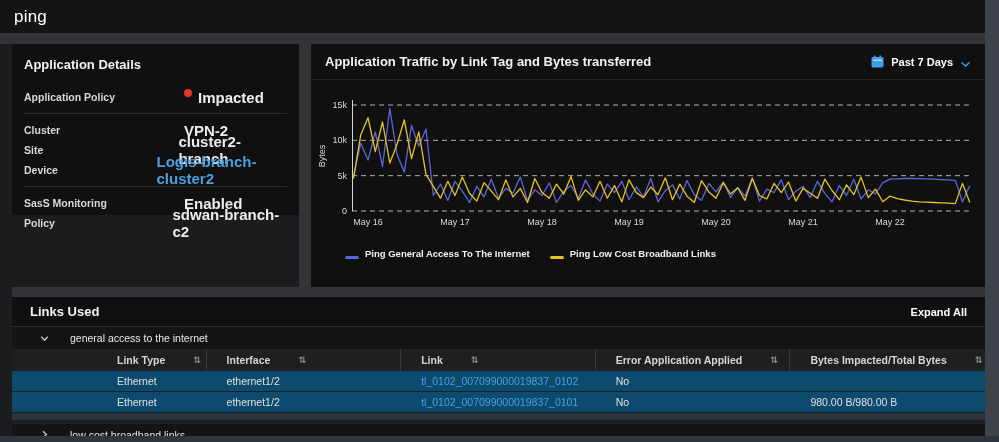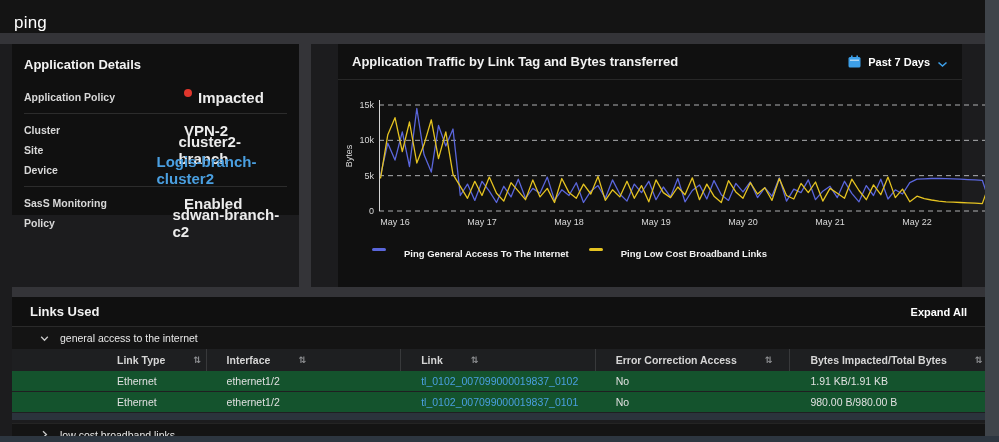--- a/index.html
+++ b/index.html
@@ -2,72 +2,72 @@
 <html><head>
 <meta charset="utf-8">
 <style>
   * { margin:0; padding:0; box-sizing:border-box; }
   html,body { width:999px; height:442px; overflow:hidden; background:#1c1c1e;
     font-family:"Liberation Sans","DejaVu Sans",sans-serif; }
   .abs { position:absolute; }
 
   
   .app-header { left:0; top:0; width:985px; height:33px; background:#141414;
-    display:flex; align-items:flex-end; padding-left:14px; }
+    display:flex; align-items:center; padding-left:14px; }
   .app-header h1 { color:#ffffff; font-size:17px; font-weight:500; letter-spacing:.2px; }
 
   .top-band { left:0; top:33px; width:985px; height:11px; background:#343438; }
   .v-gutter { left:299px; top:44px; width:12px; height:243px; background:#343438; }
   .h-band   { left:12px; top:287px; width:973px; height:10px; background:#343438; }
 
   
   .card { background:#101010; }
   .card1 { left:12px; top:44px; width:287px; height:171px; padding:13px 12px; }
   .card-title { color:#f2f2f2; font-size:13px; font-weight:700; }
   .card1 .card-title { margin-bottom:15px; }
 
   .drow { display:flex; align-items:center; height:20px; }
   .dlabel { width:160px; color:#d8d8d8; font-size:10.5px; font-weight:700; }
   .dvalue { color:#ececec; font-size:15px; font-weight:700; display:flex; }
   .dvalue.link { color:#4a9fe0; cursor:pointer; }
   .dot { width:8px; height:8px; border-radius:50%; margin-right:6px; display:inline-block; }
   .divider { height:1px; background:#2c2c2c; margin:6px 0; }
 
   
-  .card2 { left:311px; top:44px; width:624px; height:243px;margin-left:27px; }
+  .card2 { left:311px; top:44px; width:674px; height:243px; }
   .card2-header { height:36px; display:flex; align-items:center; justify-content:space-between;
     padding:0 14px; border-bottom:1px solid #272727; }
   .timerange { display:flex; align-items:flex-end; gap:7px; cursor:pointer; }
   .timerange .tr-label { color:#ffffff; font-size:11px; font-weight:700; }
   .chart-wrap { padding-top:12px; }
   svg text { font-family:"Liberation Sans","DejaVu Sans",sans-serif; }
 
   .legend { display:flex; gap:20px; margin:12px 0 0 34px; }
-  .legend-item { display:flex; align-items:flex-start; gap:18px; cursor:pointer; }
+  .legend-item { display:flex; align-items:flex-end; gap:6px; cursor:pointer; }
   .legend-swatch { width:14px; height:3px; border-radius:2px; display:inline-block; }
   .legend-label { color:#f2f2f2; font-size:9.5px; font-weight:700; }
 
   
   .card3 { left:12px; top:297px; width:973px; height:116px; }
   .links-header { height:30px; display:flex; align-items:center; justify-content:space-between;
     padding:0 18px; border-bottom:1px solid #2a2a2a; }
   .expand-all { color:#ffffff; font-size:11px; font-weight:700; cursor:pointer; }
 
-  .group-row { height:22px; display:flex; align-items:center; padding-left:28px; gap:11px;
+  .group-row { height:22px; display:flex; align-items:center; padding-left:28px; gap:21px;
     background:#141414; color:#e8e8e8; font-size:10.5px; cursor:pointer; }
   .group-row.second { border-top:1px solid #242424; margin-top:3px; height:22px; }
 
   .thead { height:22px; display:flex; background:#1e1f21; }
   .th { display:flex; align-items:center; color:#d6d6d6; font-size:10.5px; font-weight:700;
     border-right:1px solid #38393b; width:20%; padding-left:20px; cursor:pointer;gap:20px; }
   .th:first-child { padding-left:105px; }
   .th:last-child { border-right:none; }
   .sort { color:#8f9093; font-size:9px; margin-left:8px; }
 
-  .trow { height:21px; display:flex; background:#14532d; border-bottom:1px solid #1f1f21; }
+  .trow { height:21px; display:flex; background:#0c4a6e; border-bottom:1px solid #1f1f21; }
   .td { display:flex; align-items:center; color:#e0e0e0; font-size:10.5px; width:20%; padding-left:20px; }
   .td:first-child { padding-left:105px; }
   .td.link { color:#4a9fe0; cursor:pointer; }
 
   .table-hscroll { height:7px; background:#2b333c; cursor:pointer; }
 
   
   .right-scrollbar { left:985px; top:0; width:14px; height:442px; background:#3f444a; cursor:pointer; }
   .bottom-scrollbar { left:0; top:436px; width:999px; height:6px; background:#2d3640; cursor:pointer; z-index:5; }
 </style>
@@ -191,35 +191,34 @@
     </div>
     <div class="th">
       <span>Interface</span>
         <span class="sort">⇅</span>
     </div>
     <div class="th">
       <span>Link</span>
         <span class="sort">⇅</span>
     </div>
     <div class="th">
-      <span>Error Correction Access</span>
+      <span>Error Application Applied</span>
         <span class="sort">⇅</span>
     </div>
     <div class="th">
       <span>Bytes Impacted/Total Bytes</span>
         <span class="sort">⇅</span>
     </div>
   </div>
 
   <div class="trow">
     <div class="td">Ethernet</div>
     <div class="td">ethernet1/2</div>
     <div class="td link">tl_0102_007099000019837_0102</div>
     <div class="td">No</div>
-    <div class="td">1.91 KB/1.91 KB</div>
   </div>
   <div class="trow">
     <div class="td">Ethernet</div>
     <div class="td">ethernet1/2</div>
     <div class="td link">tl_0102_007099000019837_0101</div>
     <div class="td">No</div>
     <div class="td">980.00 B/980.00 B</div>
   </div>
 
   <div class="table-hscroll"></div>

